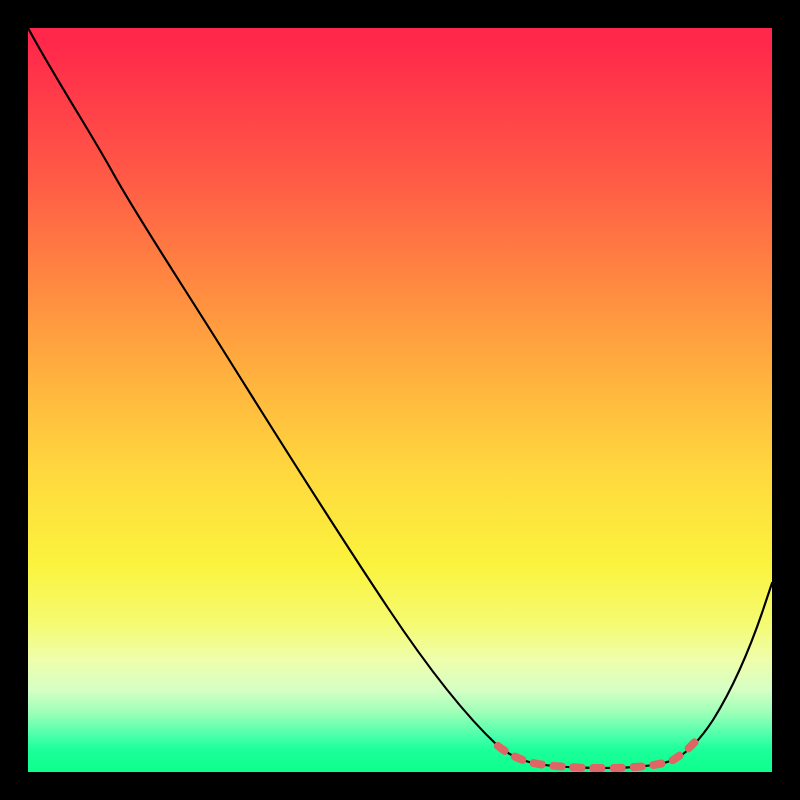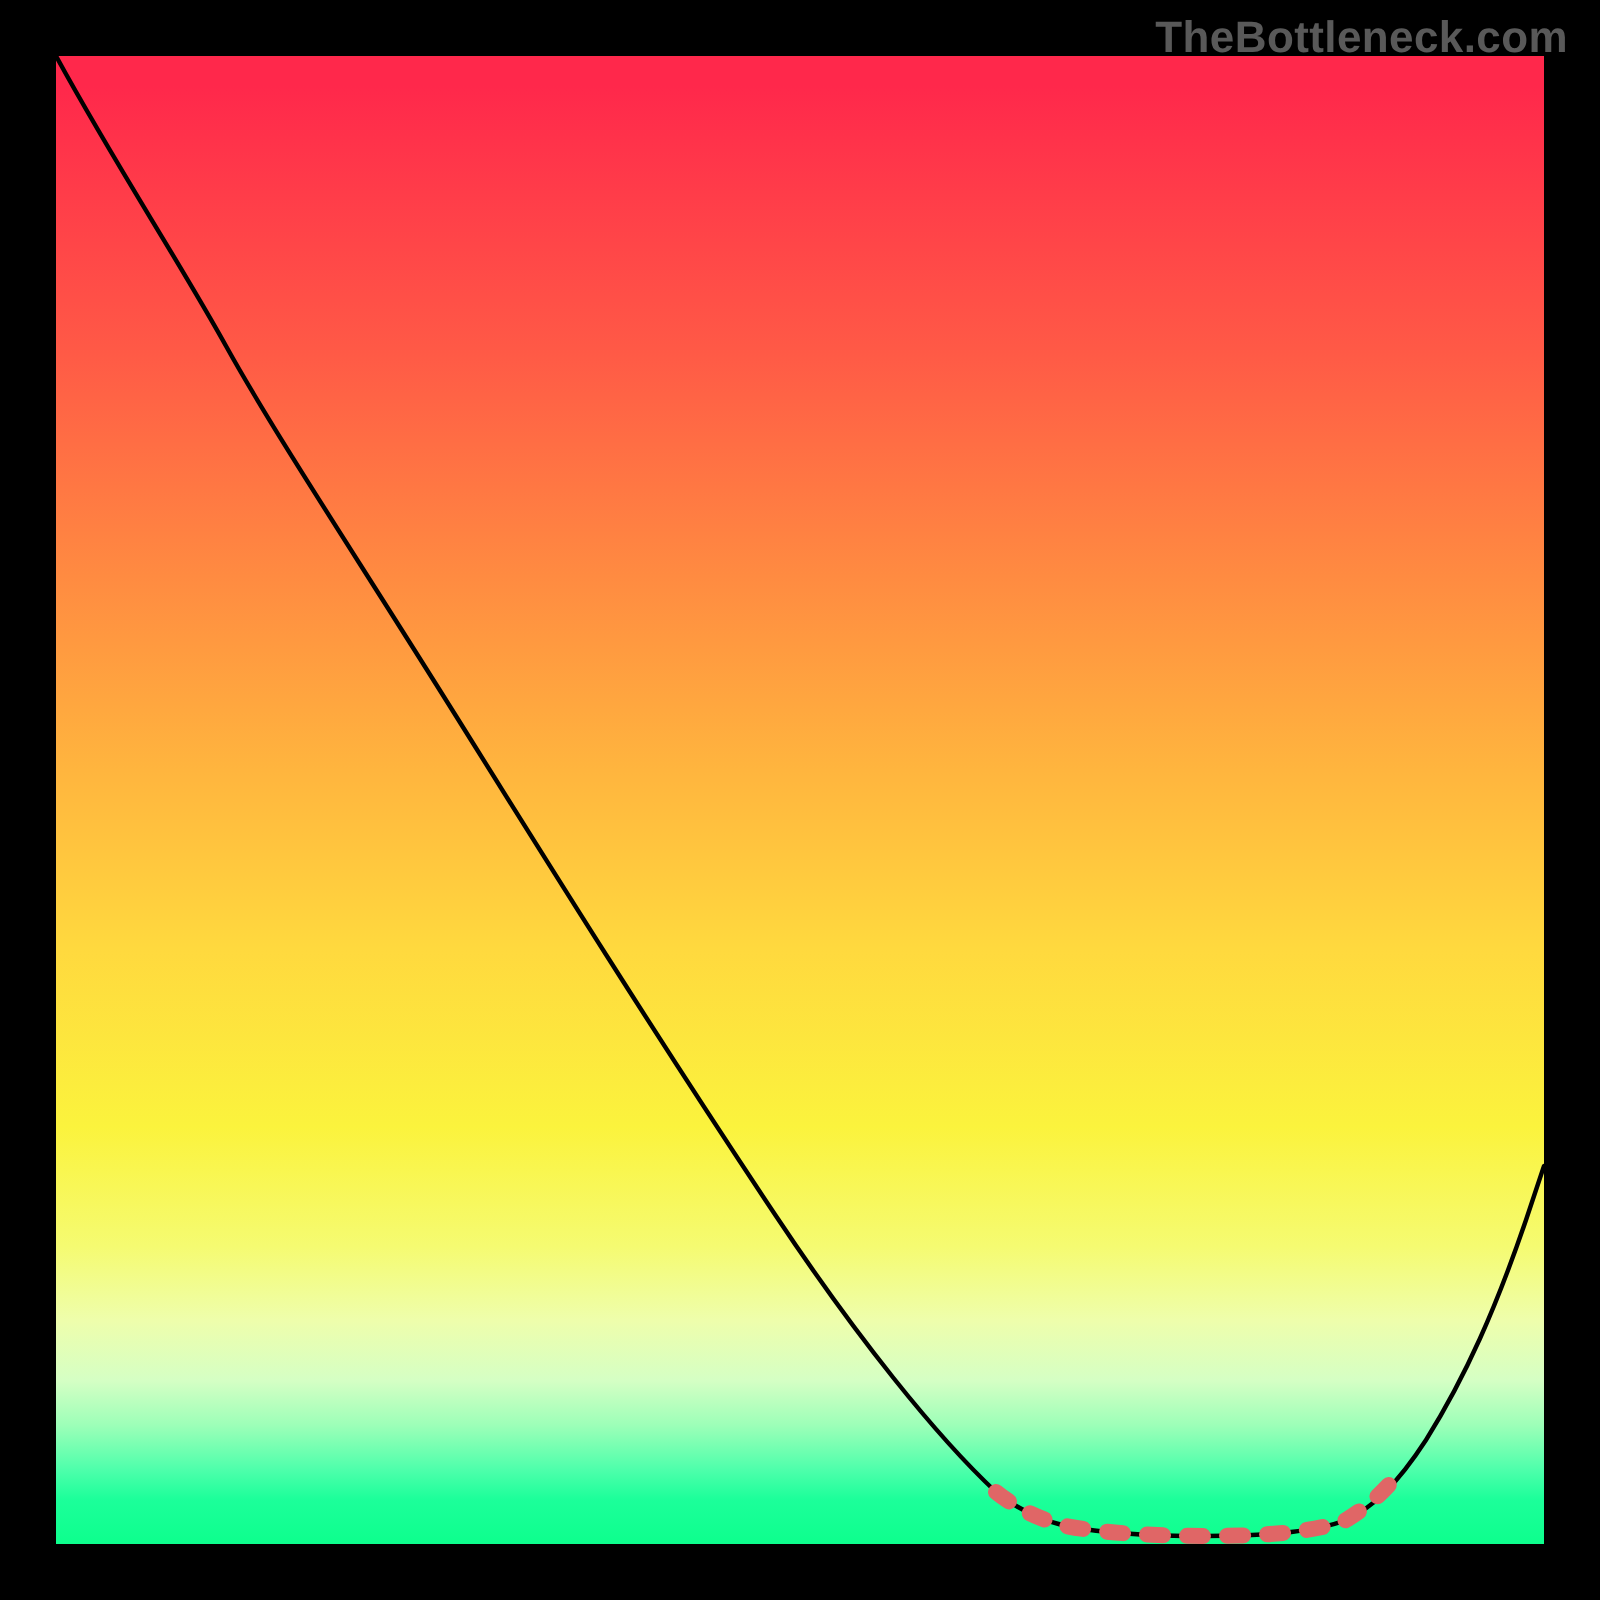--- a/index.html
+++ b/index.html
@@ -36,20 +36,19 @@
       #4effab 95%,
       #1cff9a 97%,
       #0dff8d 100%
     );
   }
   svg.curve { position: absolute; left: 0; top: 0; width: 744px; height: 744px; }
 </style>
 </head>
 <body>
 <div class="wrap">
-  <div class="watermark">TheBottleneck.com</div>
   <div class="plot">
     <svg class="curve" viewBox="0 0 744 744" preserveAspectRatio="none">
       <path id="main-curve" fill="none" stroke="#000" stroke-width="2.2" stroke-linecap="round" stroke-linejoin="round" d="M 0 0 C 30 55, 60 100, 85 145 C 110 190, 150 250, 200 330 C 250 410, 300 490, 360 580 C 400 640, 440 690, 470 718 C 480 726, 492 732, 505 735 C 520 738, 545 740, 575 740 C 605 740, 630 738, 645 732 C 658 726, 670 715, 685 692 C 705 660, 720 626, 735 582 L 744 555"></path>
       <path id="marker-path" fill="none" stroke="#e06666" stroke-width="8" stroke-linecap="round" stroke-linejoin="round" stroke-dasharray="8 12" d="M 470 718 C 480 726, 492 732, 505 735 C 520 738, 545 740, 575 740 C 605 740, 630 738, 645 732 C 655 726, 664 718, 672 708"></path>
     </svg>
   </div>
 </div>
 
 </body></html>

